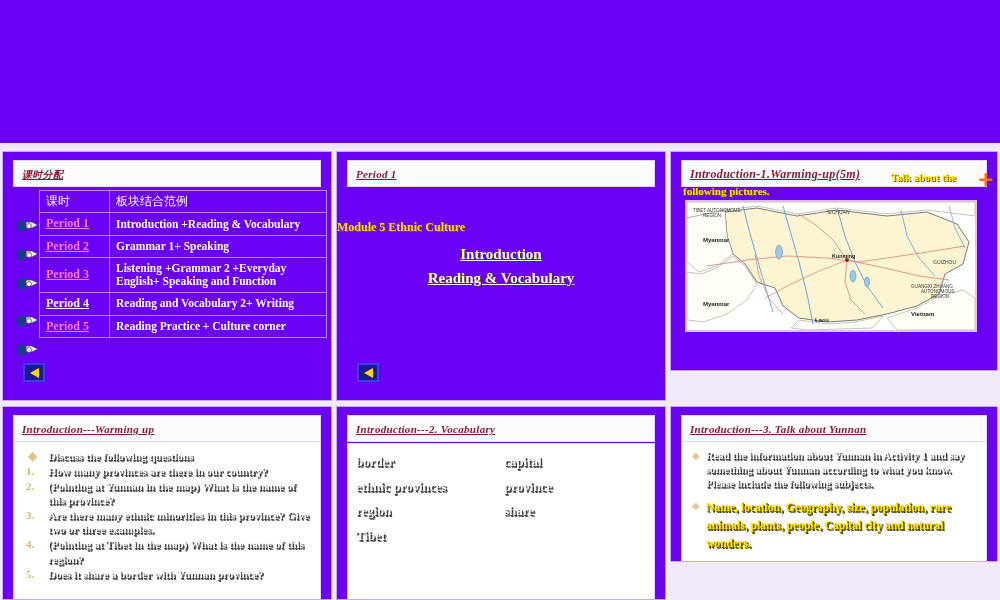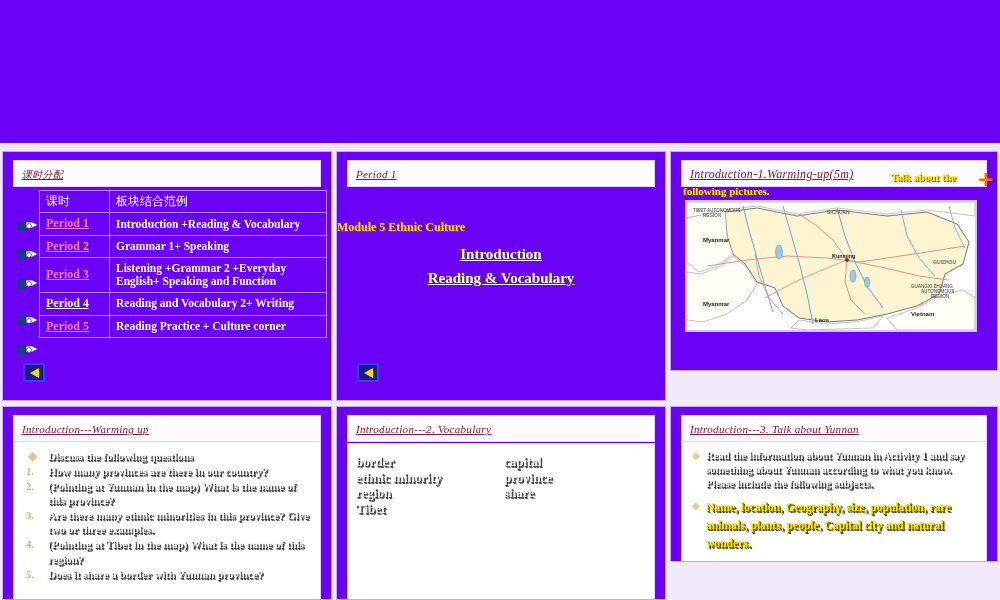--- a/index.html
+++ b/index.html
@@ -40,21 +40,21 @@
 
   
   .title-plate {
     position:absolute; left:10px; right:10px; top:8px;
     background:#fdfbfd;
     border:1px solid #e3d6f2;
     padding:3px 6px 4px 8px;
     min-height:19px;
   }
   .title-cn, .title-en {
-    font-weight:normal; font-style:italic;
+    font-weight:bold; font-style:italic;
     color:#8b1a35;
     text-decoration:underline;
     font-size:11px;
     letter-spacing:.3px;
   }
   .title-cn { font-family:"DejaVu Sans", sans-serif; font-size:10px; }
 
   
   .period-table {
     position:absolute; left:36px; top:38px; width:288px;
@@ -168,21 +168,21 @@
   ul.qlist li .mk {
     position:absolute; left:4px; top:0;
     color:#d8b879; font-weight:bold; font-size:11px;
   }
   ul.qlist li .mk.dot { left:6px; font-size:12px; color:#e0c48c; }
 
   
   .vocab-grid {
     display:grid;
     grid-template-columns:148px 1fr;
-    row-gap:0;
+    row-gap:9px;
     padding-top:3px;
   }
   .vocab-grid span {
     font-size:13px;
     line-height:1.2;
   }
 
   
   ul.tlist { list-style:none; }
   ul.tlist li {
@@ -373,21 +373,21 @@
     </div>
 
     <div class="slide s5">
       <div class="title-plate">
         <span class="title-en">Introduction---2. Vocabulary</span>
       </div>
       <div class="content-box" style="top:36px;">
         <div class="vocab-grid">
           <span class="shadow-text">border</span>
           <span class="shadow-text">capital</span>
-          <span class="shadow-text">ethnic minority</span>
+          <span class="shadow-text">ethnic provinces</span>
           <span class="shadow-text">province</span>
           <span class="shadow-text">region</span>
           <span class="shadow-text">share</span>
           <span class="shadow-text">Tibet</span>
           <span class="shadow-text"></span>
         </div>
       </div>
     </div>
 
     <div class="slide s6">

